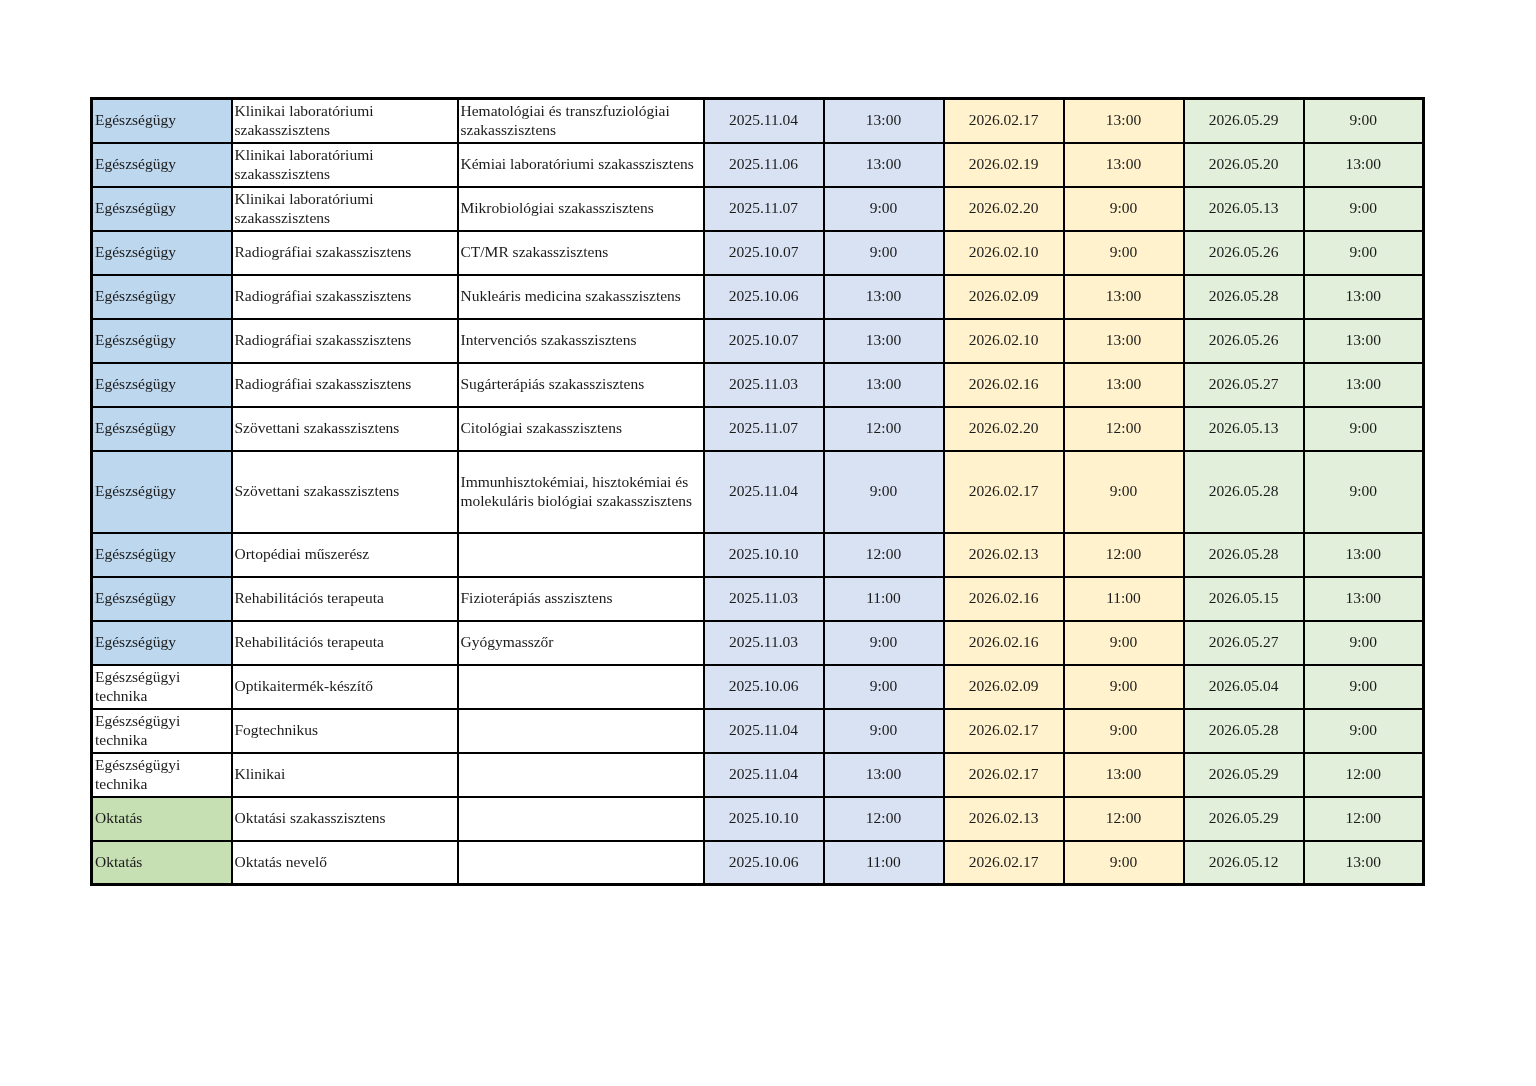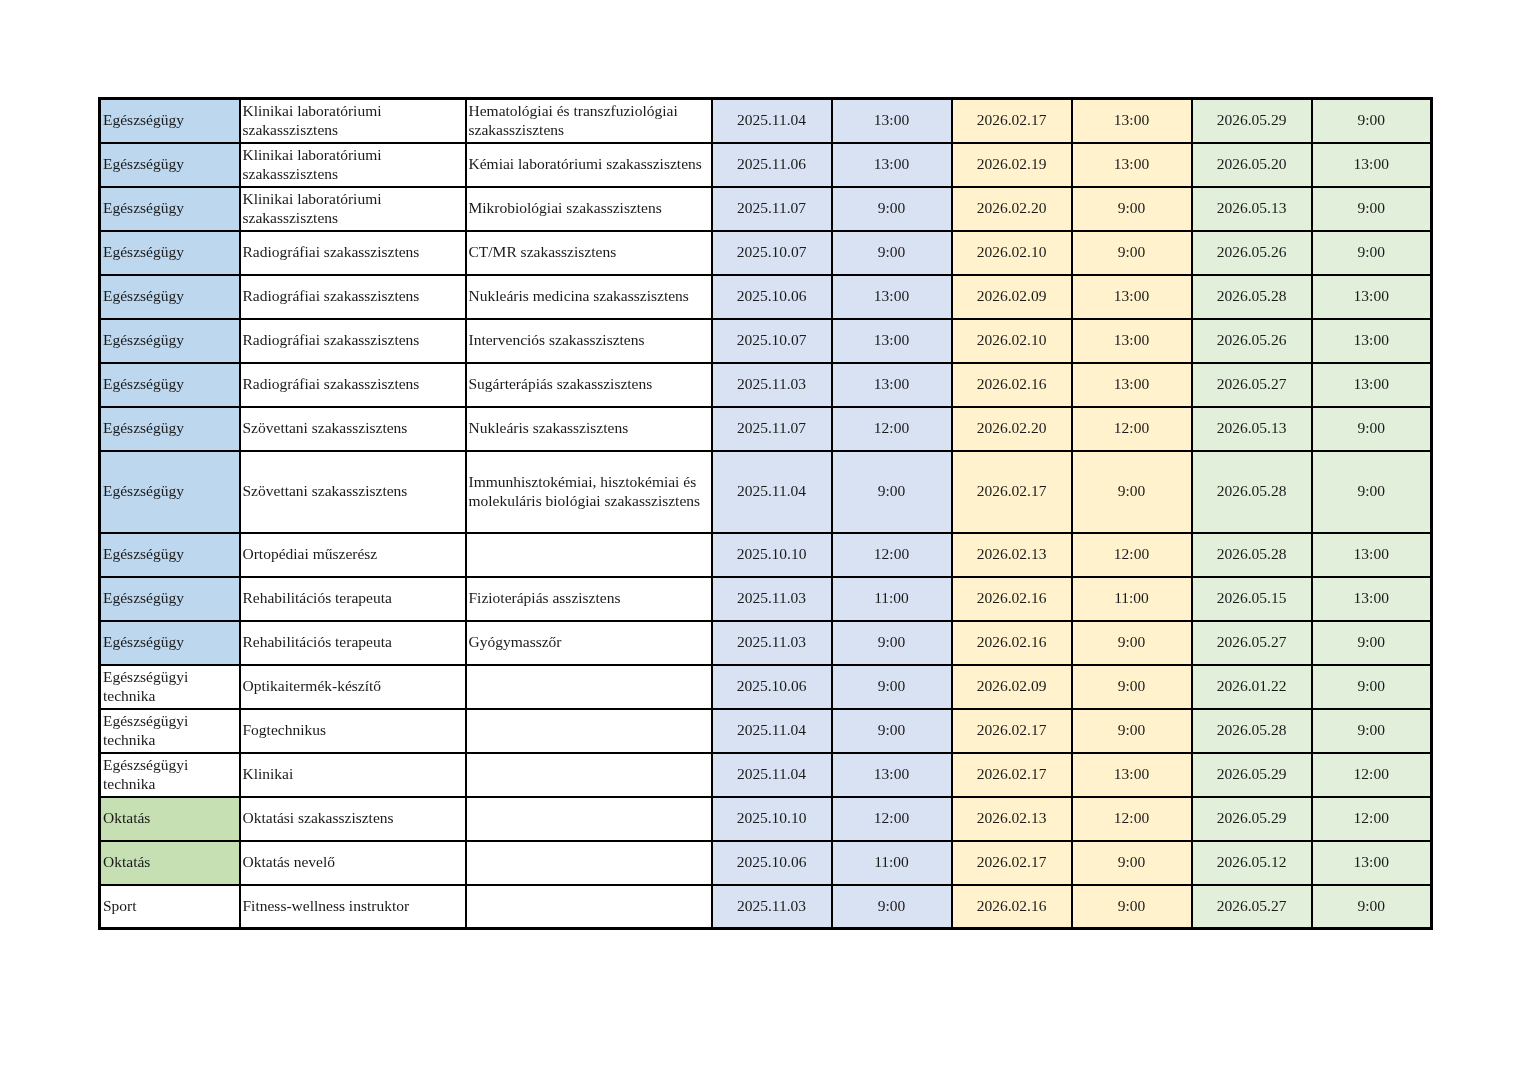--- a/index.html
+++ b/index.html
@@ -12,21 +12,21 @@
   }
   .page {
     position: relative;
     width: 1536px;
     height: 1086px;
     background: #ffffff;
     overflow: hidden;
   }
   table.schedule {
     position: absolute;
-    left: 98px;
+    left: 90px;
     top: 97px;
     width: 1332px;
     border-collapse: collapse;
     table-layout: fixed;
     border: 3px solid var(--c-border, #000);
     font-size: 15.5px;
     color: #1a1a1a;
   }
   table.schedule td {
     border: 2px solid var(--c-border, #000);
@@ -139,21 +139,21 @@
           <td class="col-date1">2025.11.03</td>
           <td class="col-time1">13:00</td>
           <td class="col-date2">2026.02.16</td>
           <td class="col-time2">13:00</td>
           <td class="col-date3">2026.05.27</td>
           <td class="col-time3">13:00</td>
         </tr>
         <tr>
           <td class="col-category" style="background: rgb(189, 215, 238);">Egészségügy</td>
           <td class="col-profession">Szövettani szakasszisztens</td>
-          <td class="col-specialization">Nukleáris szakasszisztens</td>
+          <td class="col-specialization">Citológiai szakasszisztens</td>
           <td class="col-date1">2025.11.07</td>
           <td class="col-time1">12:00</td>
           <td class="col-date2">2026.02.20</td>
           <td class="col-time2">12:00</td>
           <td class="col-date3">2026.05.13</td>
           <td class="col-time3">9:00</td>
         </tr>
         <tr>
           <td class="col-category" style="background: rgb(189, 215, 238);">Egészségügy</td>
           <td class="col-profession">Szövettani szakasszisztens</td>
@@ -199,21 +199,21 @@
           <td class="col-time3">9:00</td>
         </tr>
         <tr>
           <td class="col-category" style="background: rgb(255, 255, 255);">Egészségügyi technika</td>
           <td class="col-profession">Optikaitermék-készítő</td>
           <td class="col-specialization"></td>
           <td class="col-date1">2025.10.06</td>
           <td class="col-time1">9:00</td>
           <td class="col-date2">2026.02.09</td>
           <td class="col-time2">9:00</td>
-          <td class="col-date3">2026.01.22</td>
+          <td class="col-date3">2026.05.04</td>
           <td class="col-time3">9:00</td>
         </tr>
         <tr>
           <td class="col-category" style="background: rgb(255, 255, 255);">Egészségügyi technika</td>
           <td class="col-profession">Fogtechnikus</td>
           <td class="col-specialization"></td>
           <td class="col-date1">2025.11.04</td>
           <td class="col-time1">9:00</td>
           <td class="col-date2">2026.02.17</td>
           <td class="col-time2">9:00</td>
@@ -246,26 +246,15 @@
           <td class="col-category" style="background: rgb(198, 224, 180);">Oktatás</td>
           <td class="col-profession">Oktatás nevelő</td>
           <td class="col-specialization"></td>
           <td class="col-date1">2025.10.06</td>
           <td class="col-time1">11:00</td>
           <td class="col-date2">2026.02.17</td>
           <td class="col-time2">9:00</td>
           <td class="col-date3">2026.05.12</td>
           <td class="col-time3">13:00</td>
         </tr>
-        <tr>
-          <td class="col-category" style="background: rgb(255, 255, 255);">Sport</td>
-          <td class="col-profession">Fitness-wellness instruktor</td>
-          <td class="col-specialization"></td>
-          <td class="col-date1">2025.11.03</td>
-          <td class="col-time1">9:00</td>
-          <td class="col-date2">2026.02.16</td>
-          <td class="col-time2">9:00</td>
-          <td class="col-date3">2026.05.27</td>
-          <td class="col-time3">9:00</td>
-        </tr>
       </tbody>
   </table>
 </div>
 
 </body></html>

